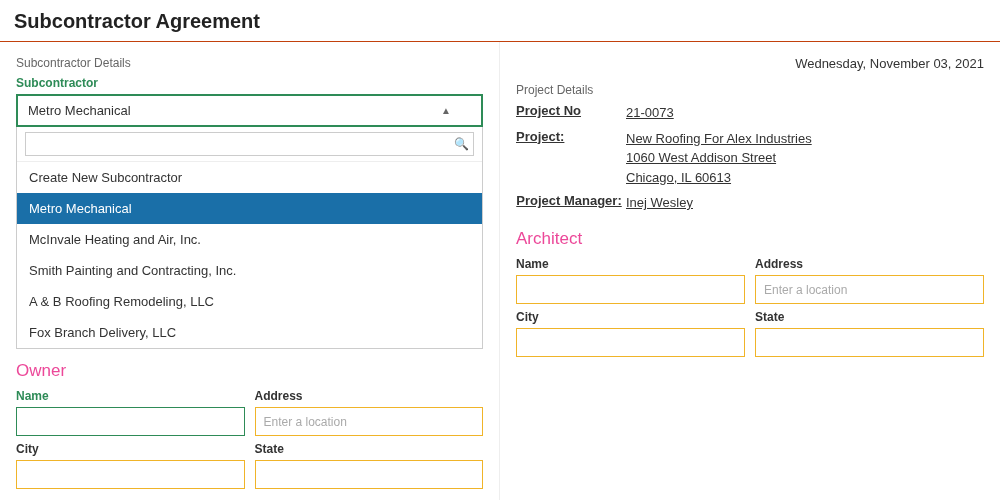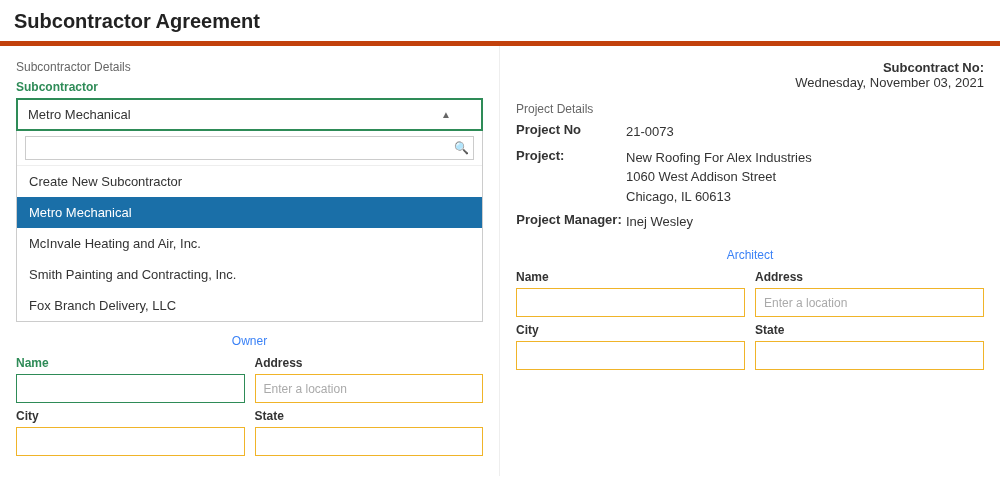--- a/index.html
+++ b/index.html
@@ -9,21 +9,21 @@
       background: #fff;
       color: #333;
       width: 1000px;
       height: 500px;
       overflow: hidden;
     }
     .page-title {
       font-size: 20px;
       font-weight: bold;
       padding: 10px 14px 8px 14px;
-      border-bottom: 5px solid #c2410c;
+      border-bottom: 1px solid #c2410c;
       color: #222;
     }
     .content {
       display: flex;
       padding: 0;
     }
     .left-panel {
       width: 500px;
       padding: 14px 16px;
       border-right: 1px solid #eee;
@@ -104,25 +104,24 @@
       color: #fff;
     }
     .dropdown-item.create {
       color: #333;
       font-style: normal;
     }
     .owner-section {
       margin-top: 8px;
     }
     .owner-title {
-      font-size: 12px;
-      color: #3b82f6;
+      font-size: 17px;
+      color: #ec4899;
       margin-bottom: 8px;
       padding-top: 4px;
-      text-align: center;
     }
     .form-row {
       display: flex;
       gap: 10px;
       margin-bottom: 6px;
     }
     .form-group {
       flex: 1;
     }
     .form-input {
@@ -149,20 +148,21 @@
       color: #333;
     }
     .project-details-section {
       margin-top: 10px;
     }
     .project-grid {
       display: grid;
       grid-template-columns: 110px 1fr;
       gap: 6px 0;
       margin-top: 6px;
+      text-decoration: underline;
     }
     .project-key {
       font-weight: bold;
       font-size: 13px;
       padding-right: 8px;
     }
     .project-val {
       font-size: 13px;
       line-height: 1.5;
     }
@@ -193,20 +193,21 @@
       <div class="dropdown-menu">
         <div class="dropdown-search">
           <input type="text" class="search-input" placeholder="" style="">
           <span class="search-icon-span">🔍</span>
         </div>
         <div style="position:relative; overflow:hidden;">
           <div class="dropdown-item create">Create New Subcontractor</div>
           <div class="dropdown-item selected">Metro Mechanical</div>
           <div class="dropdown-item">McInvale Heating and Air, Inc.</div>
           <div class="dropdown-item">Smith Painting and Contracting, Inc.</div>
+          <div class="dropdown-item">A &amp; B Roofing Remodeling, LLC</div>
           <div class="dropdown-item">Fox Branch Delivery, LLC</div>
         </div>
       </div>
     </div>
 
     <div class="owner-section">
       <div class="owner-title">Owner</div>
       <div class="form-row">
         <div class="form-group">
           <div class="field-label">Name</div>
@@ -225,21 +226,20 @@
         <div class="form-group">
           <div class="field-label-dark">State</div>
           <input type="text" class="form-input" style="">
         </div>
       </div>
     </div>
   </div>
 
   <div class="right-panel">
     <div class="subcontract-info">
-      <div><span class="info-key">Subcontract No:</span></div>
       <div><span class="info-value">Wednesday, November 03, 2021</span></div>
     </div>
 
     <div class="project-details-section">
       <div class="section-label">Project Details</div>
       <div class="project-grid">
         <div class="project-key">Project No</div>
         <div class="project-val">21-0073</div>
         <div class="project-key">Project:</div>
         <div class="project-val">

